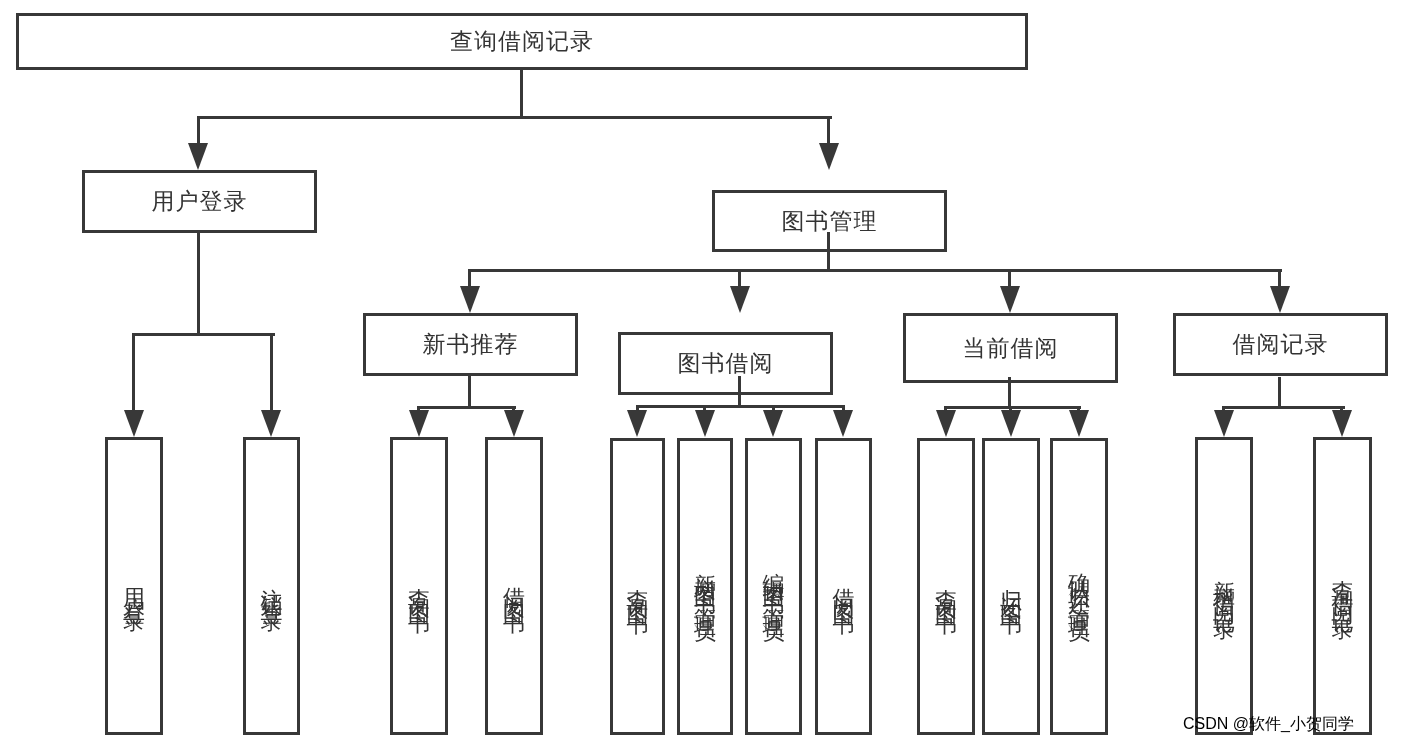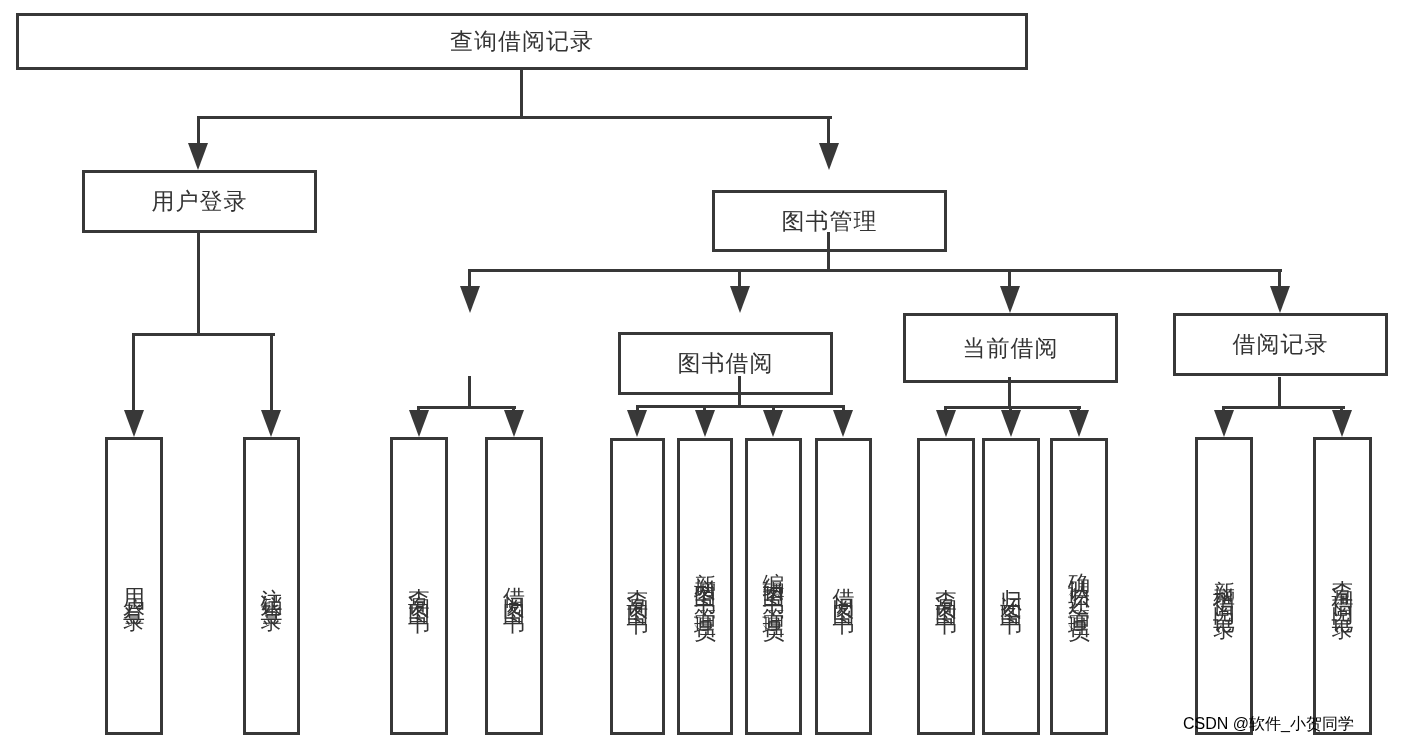--- a/index.html
+++ b/index.html
@@ -61,20 +61,21 @@
   <div class="h" style="left:468px;top:269px;width:814px;"></div>
   <div class="v" style="left:468px;top:269px;height:20px;"></div>
   <div class="arr" style="left:460px;top:286px;"></div>
   <div class="v" style="left:738px;top:269px;height:20px;"></div>
   <div class="arr" style="left:730px;top:286px;"></div>
   <div class="v" style="left:1008px;top:269px;height:20px;"></div>
   <div class="arr" style="left:1000px;top:286px;"></div>
   <div class="v" style="left:1278px;top:269px;height:20px;"></div>
   <div class="arr" style="left:1270px;top:286px;"></div>
 
+  <div class="node" style="left:363px;top:313px;width:215px;height:63px;">新书推荐</div>
   <div class="node" style="left:618px;top:313px;width:215px;height:63px;margin-top:19px;">图书借阅</div>
   <div class="node" style="left:903px;top:313px;width:215px;height:70px;">当前借阅</div>
   <div class="node" style="left:1173px;top:313px;width:215px;height:63px;">借阅记录</div>
 
   <div class="v" style="left:468px;top:376px;height:32px;"></div>
   <div class="h" style="left:417px;top:406px;width:99px;"></div>
   <div class="v" style="left:417px;top:406px;height:8px;"></div>
   <div class="arr" style="left:409px;top:410px;"></div>
   <div class="v" style="left:512px;top:406px;height:8px;"></div>
   <div class="arr" style="left:504px;top:410px;"></div>

